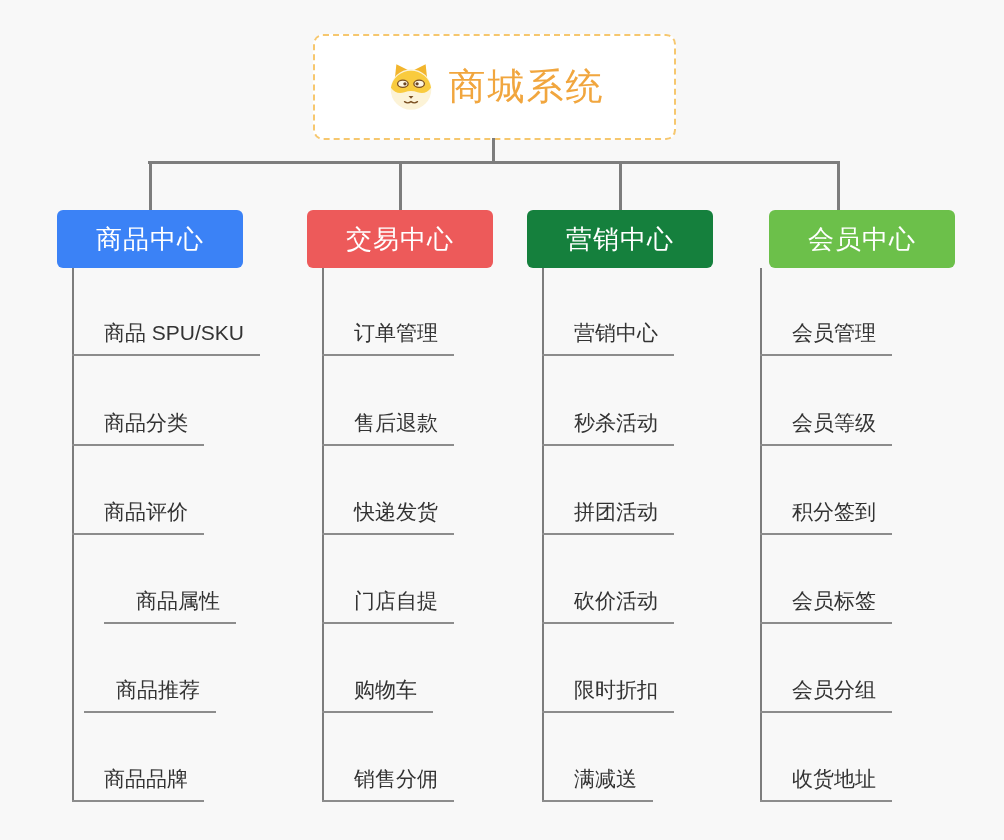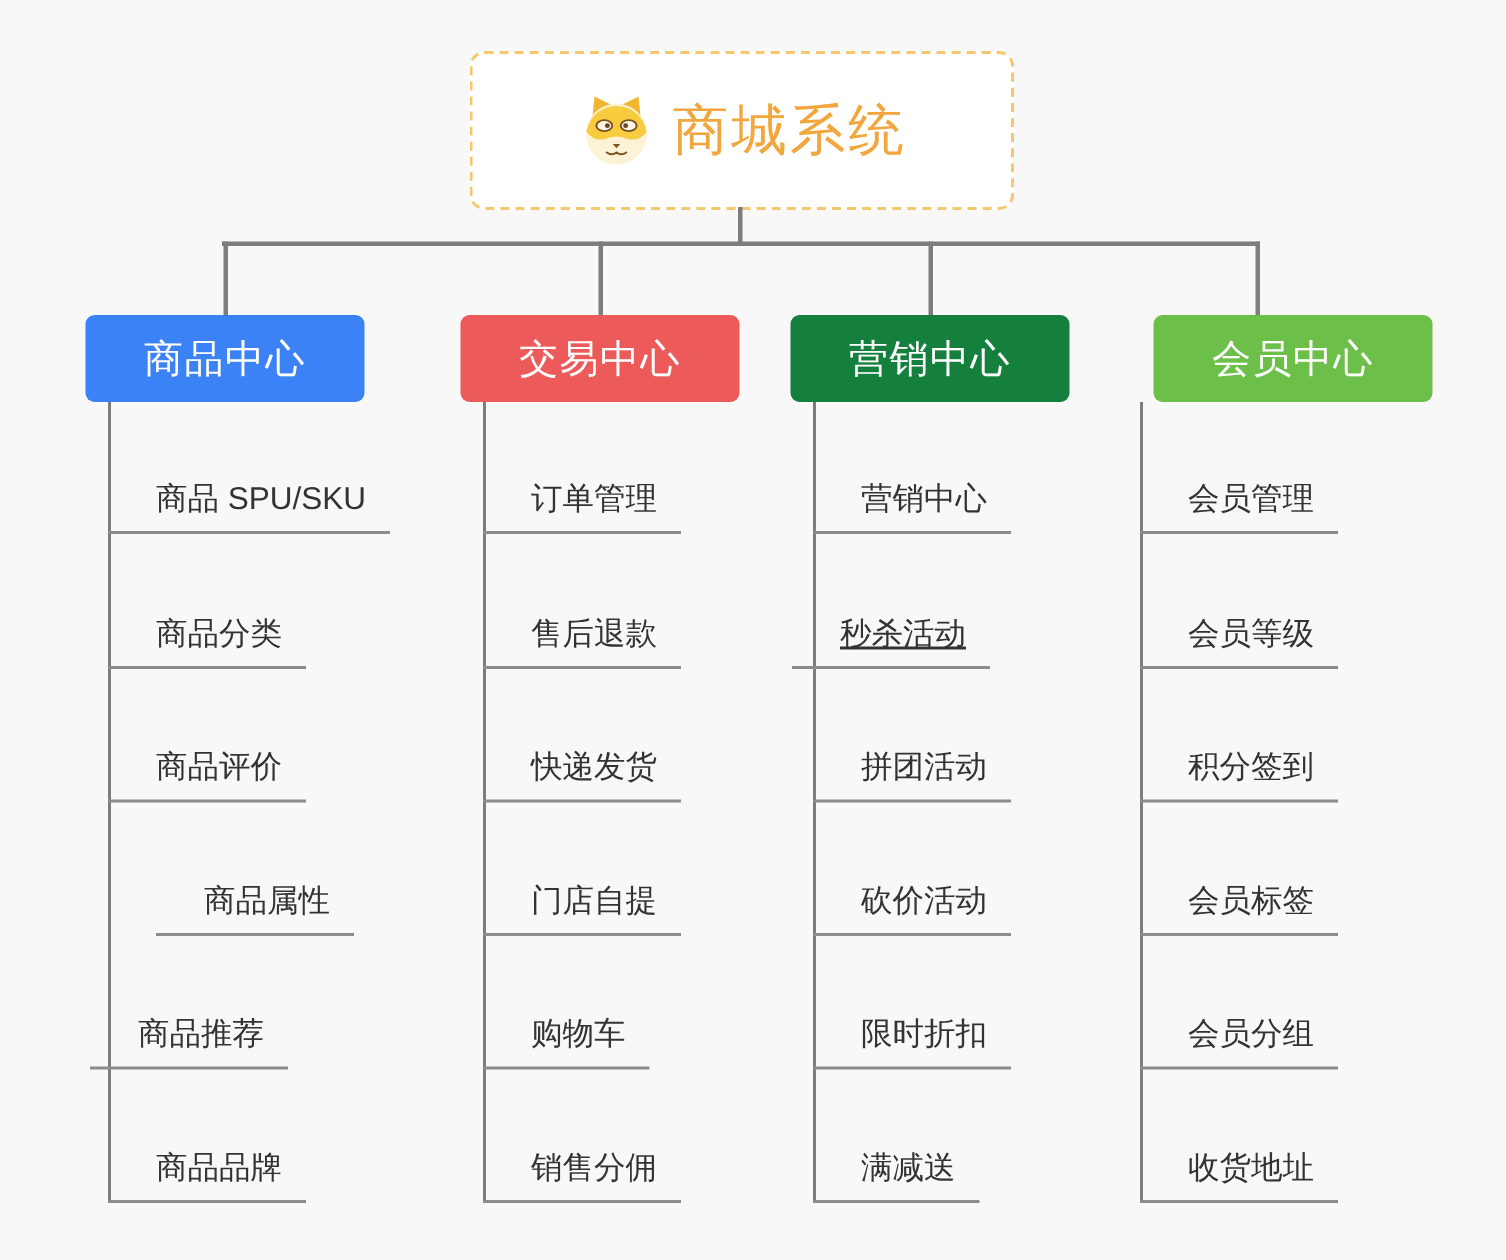--- a/index.html
+++ b/index.html
@@ -81,32 +81,32 @@
       <div class="line" style="left: 542px; top: 268px; width: 2px; height: 534px;"></div>
       <div class="line" style="left: 836.5px; top: 161px; width: 3px; height: 49px;"></div>
       <div class="line" style="left: 760px; top: 268px; width: 2px; height: 534px;"></div>
     </div>
   <div id="branches">
       <div class="branch-header" style="left: 57px; width: 186px; background: #3b82f6;">商品中心</div>
       <div class="node-item" style="left: 72px; top: 319px;">商品 SPU/SKU</div>
       <div class="node-item" style="left: 72px; top: 409px;">商品分类</div>
       <div class="node-item" style="left: 72px; top: 498px;">商品评价</div>
       <div class="node-item" style="left: 72px; top: 587px; margin-left: 32px;">商品属性</div>
-      <div class="node-item" style="left: 60px; top: 676px;">商品推荐</div>
+      <div class="node-item" style="left: 84px; top: 676px;">商品推荐</div>
       <div class="node-item" style="left: 72px; top: 765px;">商品品牌</div>
       <div class="branch-header" style="left: 307px; width: 186px; background: rgb(237, 90, 90);">交易中心</div>
       <div class="node-item" style="left: 322px; top: 319px;">订单管理</div>
       <div class="node-item" style="left: 322px; top: 409px;">售后退款</div>
       <div class="node-item" style="left: 322px; top: 498px;">快递发货</div>
       <div class="node-item" style="left: 322px; top: 587px;">门店自提</div>
       <div class="node-item" style="left: 322px; top: 676px;">购物车</div>
       <div class="node-item" style="left: 322px; top: 765px;">销售分佣</div>
       <div class="branch-header" style="left: 527px; width: 186px; background: #15803d;">营销中心</div>
       <div class="node-item" style="left: 542px; top: 319px;">营销中心</div>
-      <div class="node-item" style="left: 528px; top: 409px; text-decoration: underline;">秒杀活动</div>
+      <div class="node-item" style="left: 542px; top: 409px;">秒杀活动</div>
       <div class="node-item" style="left: 542px; top: 498px;">拼团活动</div>
       <div class="node-item" style="left: 542px; top: 587px;">砍价活动</div>
       <div class="node-item" style="left: 542px; top: 676px;">限时折扣</div>
       <div class="node-item" style="left: 542px; top: 765px;">满减送</div>
       <div class="branch-header" style="left: 745px; width: 186px; background: rgb(108, 192, 74); margin-left: 24px;">会员中心</div>
       <div class="node-item" style="left: 760px; top: 319px;">会员管理</div>
       <div class="node-item" style="left: 760px; top: 409px;">会员等级</div>
       <div class="node-item" style="left: 760px; top: 498px;">积分签到</div>
       <div class="node-item" style="left: 760px; top: 587px;">会员标签</div>
       <div class="node-item" style="left: 760px; top: 676px;">会员分组</div>

